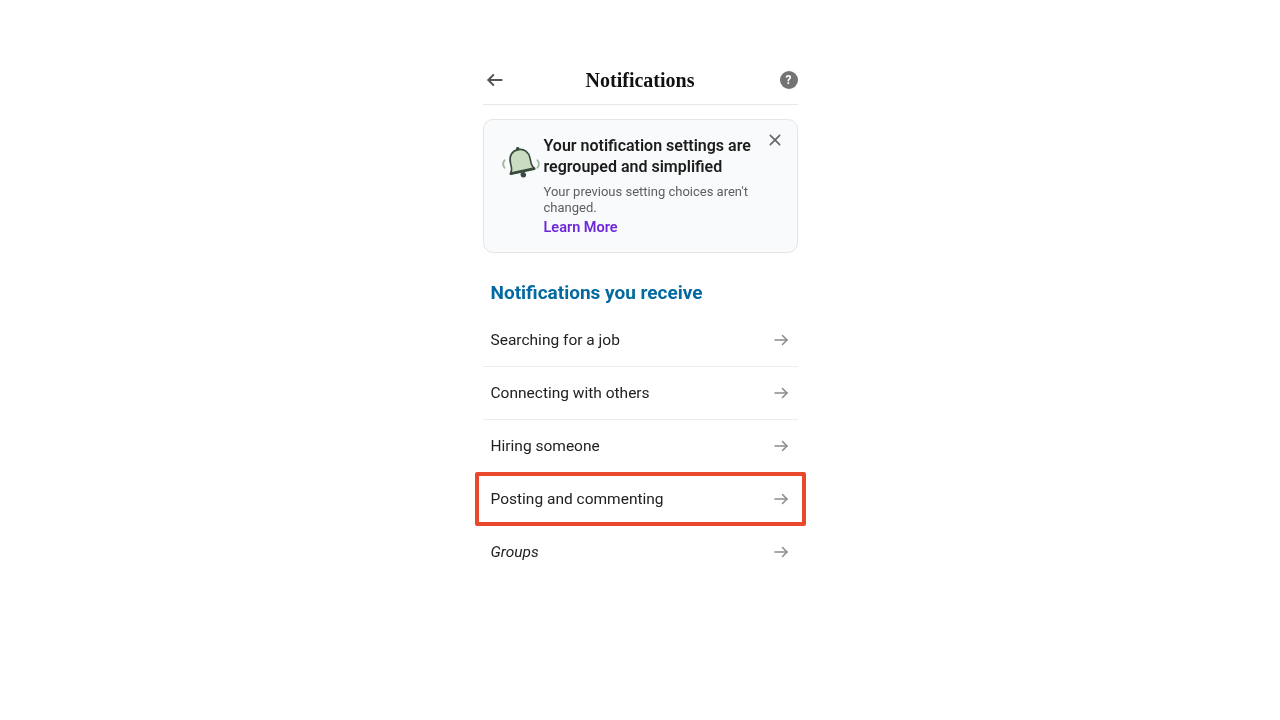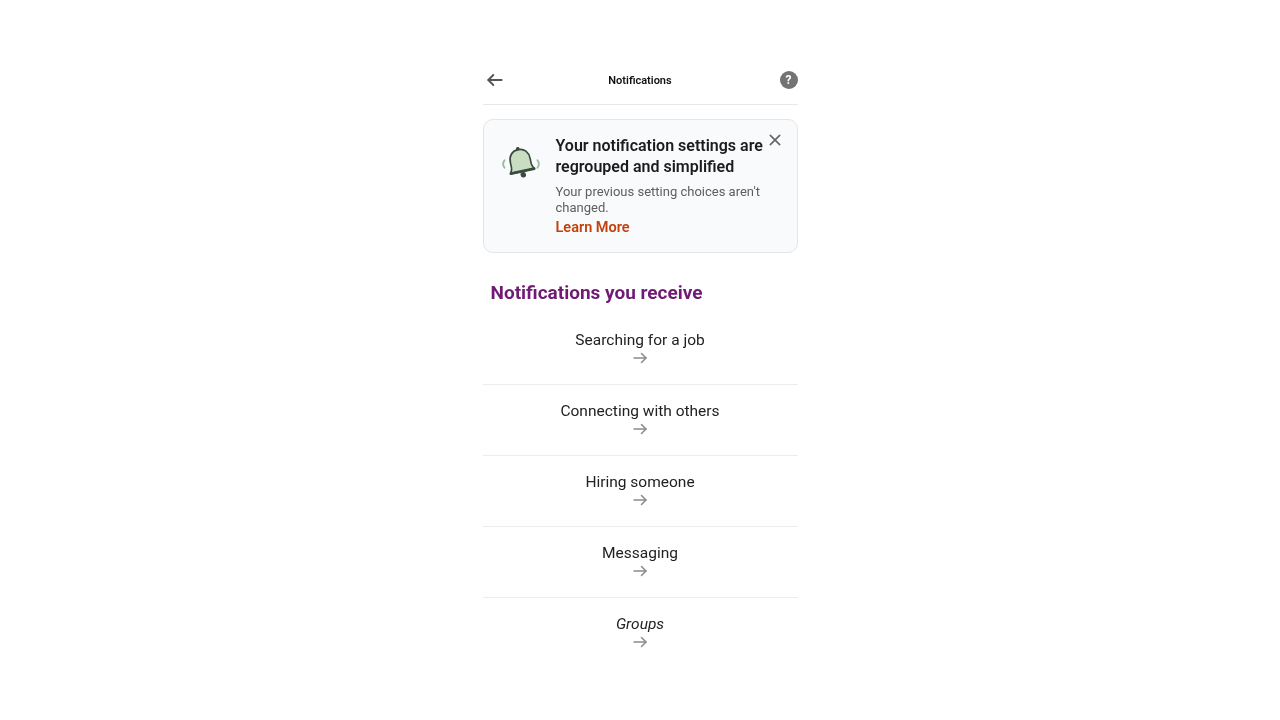--- a/index.html
+++ b/index.html
@@ -23,45 +23,46 @@
     padding: 6px 0 12px 0;
     border-bottom: 1px solid #e8e8e8;
     position: relative;
   }
   .back-btn {
     width: 24px; height: 24px;
     display:flex; align-items:center; justify-content:center;
     cursor:pointer;
   }
   .header-title {
-    font-size: 11px;
+    font-size: 20px;
     font-weight: 600;
     color:#111;
     position:absolute;
     left:50%;
     transform:translateX(-50%);
+    font-family:Liberation Serif, serif;
   }
   .help-btn {
     width: 18px; height: 18px;
     border-radius: 50%;
     background: #737373;
     color: #fff;
     display:flex; align-items:center; justify-content:center;
     font-size: 12px;
     font-weight: 700;
     cursor:pointer;
   }
   .info-card {
     margin-top: 14px;
     border: 1px solid #e5e5e5;
     border-radius: 10px;
     background: #f9fafb;
     padding: 16px 14px 16px 14px;
     display:flex;
-    gap: 12px;
+    gap: 0;
     position:relative;
   }
   .bell-wrap {
     width: 46px;
     flex-shrink: 0;
     display:flex;
     align-items:flex-start;
     justify-content:center;
     padding-top: 6px;
   }
@@ -74,52 +75,51 @@
   }
   .info-sub {
     font-size: 13px;
     color:#5e5e5e;
     margin-top: 6px;
     line-height: 1.3;
   }
   .learn-more {
     display:block;
     margin-top: 2px;
-    color:#c2410c;
+    color:#6d28d9;
     font-weight:600;
     font-size: 14.5px;
     cursor:pointer;
   }
   .close-x {
     position:absolute;
     top: 12px;
     right: 12px;
     width: 18px; height: 18px;
     cursor:pointer;
     color:#666;
   }
   .section-title {
     font-size: 19px;
     font-weight: 700;
     margin-top: 28px;
     margin-left: 8px;
-    color:#701a75;
+    color:#0369a1;
   }
   .list {
     margin-top: 10px;
   }
   .row {
     display:flex;
     align-items:center;
     justify-content:space-between;
     padding: 17px 8px 17px 8px;
     border-bottom: 1px solid #ececec;
     cursor:pointer;
     position:relative;
-    flex-direction:column;
   }
   .row:last-child { border-bottom: none; font-style: italic; }
   .row-label {
     font-size: 15.5px;
     color:#222;
   }
   .arrow-right {
     color:#8a8a8a;
   }
   .highlight {
@@ -196,28 +196,29 @@
     </div>
 
     <div class="row">
       <span class="row-label">Hiring someone</span>
       <svg class="arrow-right" width="18" height="18" viewBox="0 0 24 24" fill="none" stroke="#8a8a8a" stroke-width="2" stroke-linecap="round" stroke-linejoin="round">
           <line x1="4" y1="12" x2="20" y2="12"></line>
           <polyline points="14 6 20 12 14 18"></polyline>
         </svg>
     </div>
 
-
-    <div class="row">
-      <span class="row-label">Messaging</span>
-      <svg class="arrow-right" width="18" height="18" viewBox="0 0 24 24" fill="none" stroke="#8a8a8a" stroke-width="2" stroke-linecap="round" stroke-linejoin="round">
-          <line x1="4" y1="12" x2="20" y2="12"></line>
-          <polyline points="14 6 20 12 14 18"></polyline>
-        </svg>
-    </div>
+    <div class="row">
+      <span class="row-label">Posting and commenting</span>
+      <svg class="arrow-right" width="18" height="18" viewBox="0 0 24 24" fill="none" stroke="#8a8a8a" stroke-width="2" stroke-linecap="round" stroke-linejoin="round">
+          <line x1="4" y1="12" x2="20" y2="12"></line>
+          <polyline points="14 6 20 12 14 18"></polyline>
+        </svg>
+      <div class="highlight"></div>
+    </div>
+
 
     <div class="row">
       <span class="row-label">Groups</span>
       <svg class="arrow-right" width="18" height="18" viewBox="0 0 24 24" fill="none" stroke="#8a8a8a" stroke-width="2" stroke-linecap="round" stroke-linejoin="round">
           <line x1="4" y1="12" x2="20" y2="12"></line>
           <polyline points="14 6 20 12 14 18"></polyline>
         </svg>
     </div>
 
   </div>

